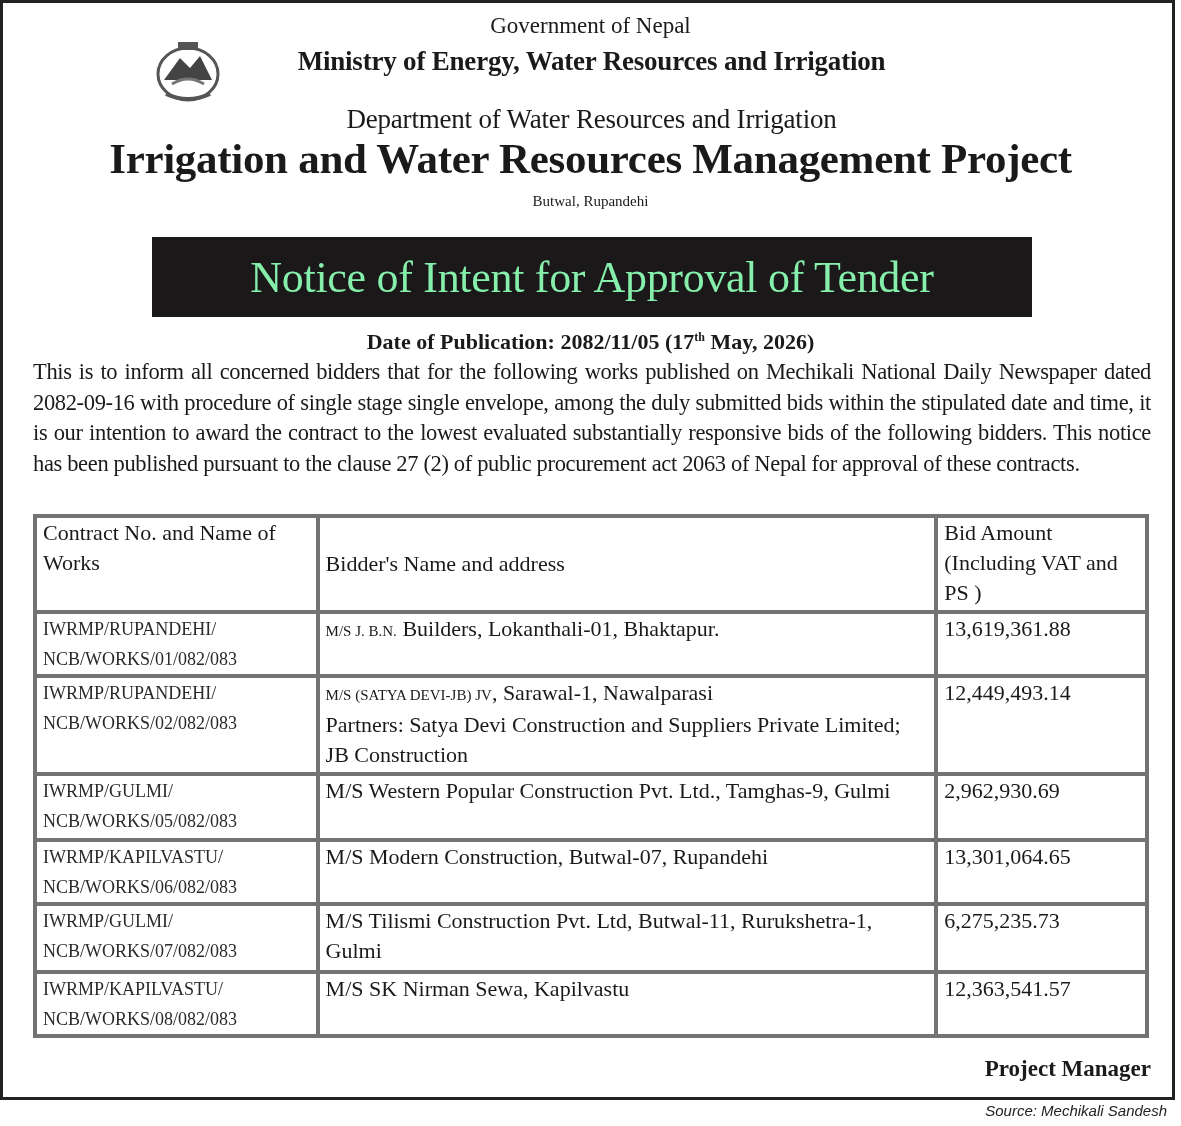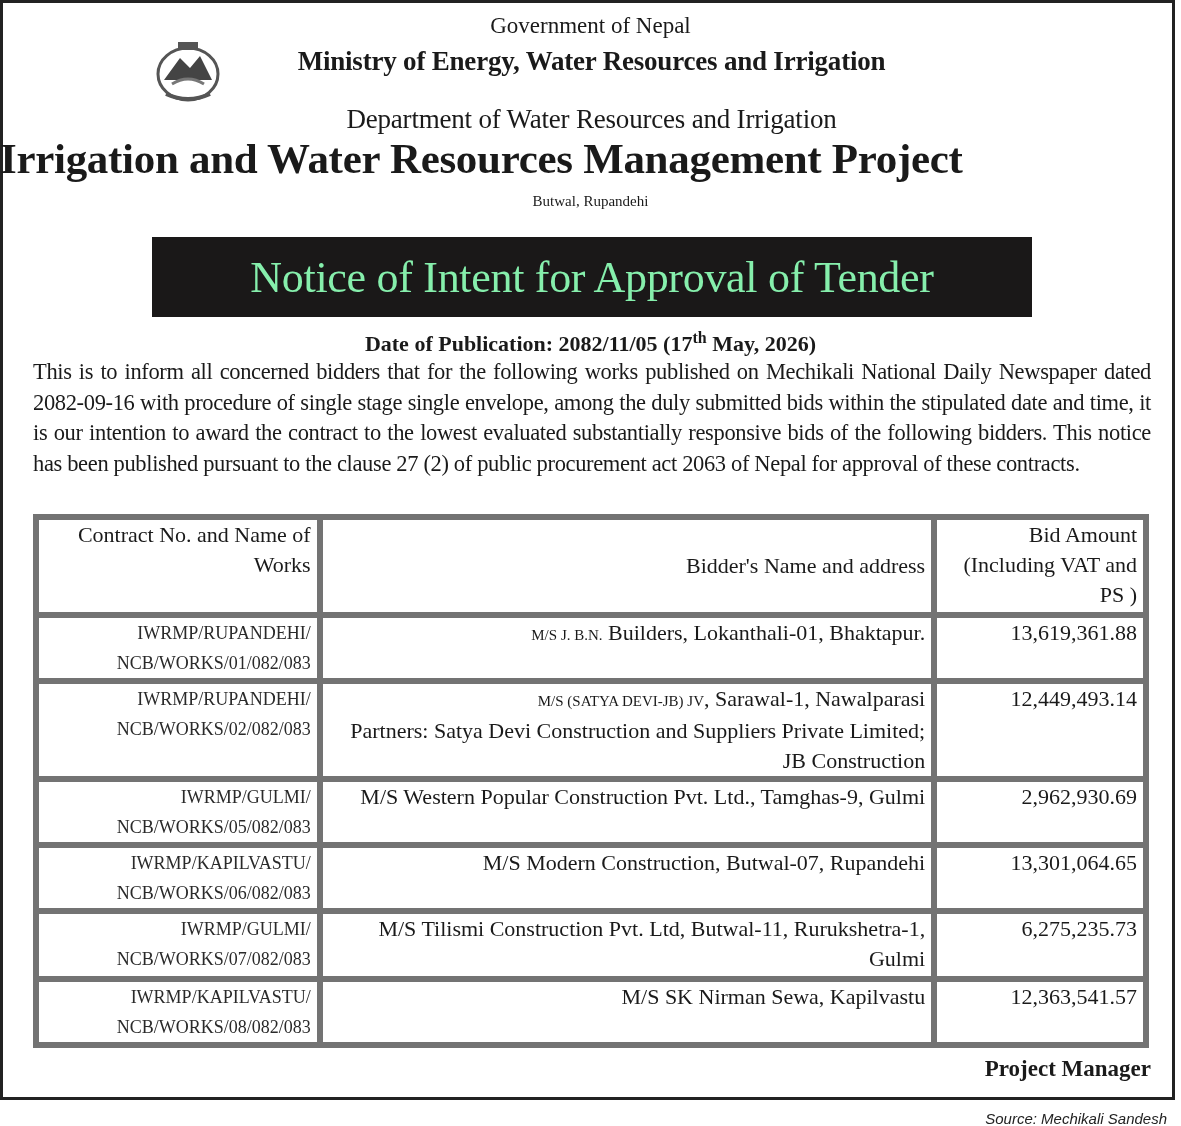--- a/index.html
+++ b/index.html
@@ -11,52 +11,52 @@
       position: absolute; left: 0; top: 0; width: 1175px; height: 1100px;
       border: 3px solid #222; box-sizing: border-box;
     }
     .header { position: absolute; left: 0; top: 0; width: 1181px; }
     .emblem {
       position: absolute; left: 150px; top: 40px; width: 76px; height: 64px;
     }
     .gov { position: absolute; top: 13px; left: 0; width: 1181px; text-align: center; font-size: 23px; }
     .ministry { position: absolute; top: 46px; left: 250px; width: 683px; text-align: center; font-size: 27px; font-weight: bold; letter-spacing: -0.2px; }
     .dept { position: absolute; top: 88px; left: 250px; width: 683px; text-align: center; font-size: 27px; font-weight: normal; letter-spacing: -0.2px; margin-top: 16px; }
-    .project { position: absolute; top: 134px; left: 0; width: 1181px; font-size: 43px; font-weight: bold; letter-spacing: -0.3px; }
+    .project { position: absolute; top: 134px; left: 0; width: 1181px; text-align: center; font-size: 43px; font-weight: bold; letter-spacing: -0.3px; }
     .location { position: absolute; top: 193px; left: 0; width: 1181px; text-align: center; font-size: 15px; }
     .banner {
       position: absolute; left: 152px; top: 237px; width: 880px; height: 80px;
       background: #1a1818; color: #86efac; display: flex; align-items: center; justify-content: center;
       font-size: 44px; font-weight: normal; letter-spacing: -0.3px;
     }
     .pubdate { position: absolute; top: 329px; left: 0; width: 1181px; text-align: center; font-size: 22px; font-weight: bold; }
-    .pubdate sup { font-size: 16px; }
+    .pubdate sup { font-size: 12px; }
     .intro {
       position: absolute; left: 33px; top: 357px; width: 1118px;
       font-size: 22.5px; line-height: 30.5px; text-align: justify; letter-spacing: -0.35px;
     }
     table.bids {
       position: absolute; left: 33px; top: 514px; width: 1116px;
       border-collapse: collapse; font-size: 22px;
     }
     table.bids th, table.bids td {
-      border: 6px solid #737373; vertical-align: top; text-align: right;
+      border: 4px solid #737373; vertical-align: top; text-align: left;
       padding: 0 6px; line-height: 30px; font-weight: normal;
     }
     table.bids th { height: 92px; }
     table.bids th.col-bidder { vertical-align: middle; }
     .c1 { width: 268px; }
     .c2 { width: 612px; }
     .c3 { width: 196px; }
     .contract-no { font-size: 18px; line-height: 29px; color: #2a2a2a; }
     .small-caps { font-size: 15px; }
     .pm { position: absolute; top: 1056px; right: 30px; font-size: 23px; font-weight: bold; text-align: center; }
     .source {
       position: absolute; top: 1102px; right: 14px; font-size: 15px; font-style: italic;
-      font-family: "Liberation Sans", "DejaVu Sans", sans-serif; color: #222; margin-top: 8px;
+      font-family: "Liberation Sans", "DejaVu Sans", sans-serif; color: #222;
     }
   </style>
 </head>
 <body>
 
 <div class="frame"></div>
 
 <div class="header">
   <div class="emblem">
     <svg width="76" height="64" viewBox="0 0 76 64">

